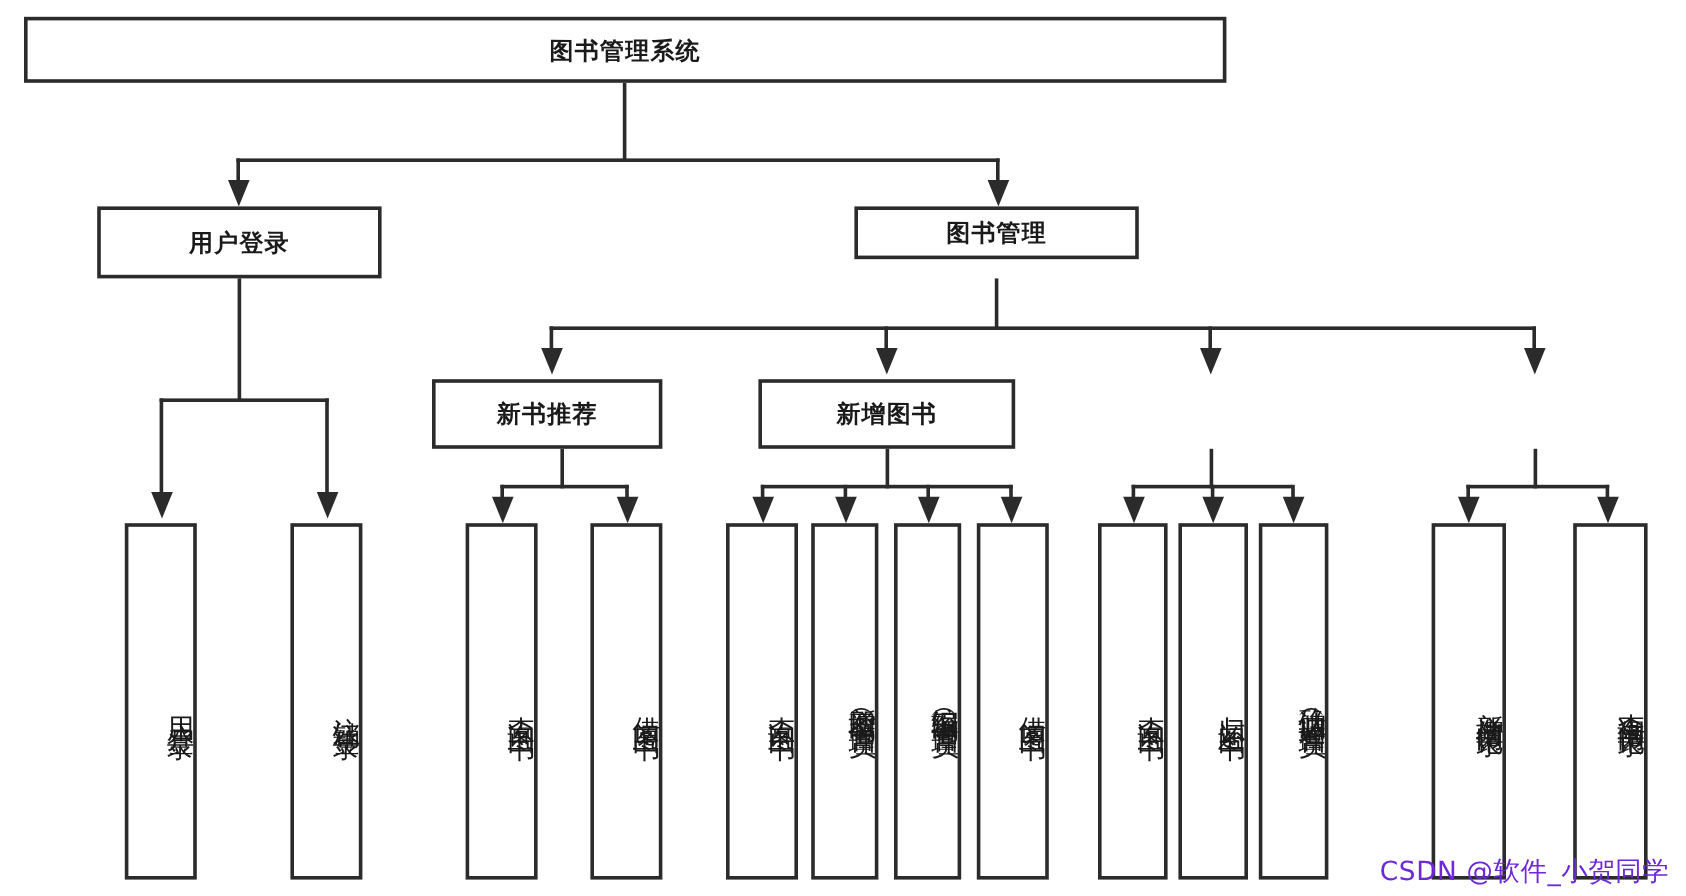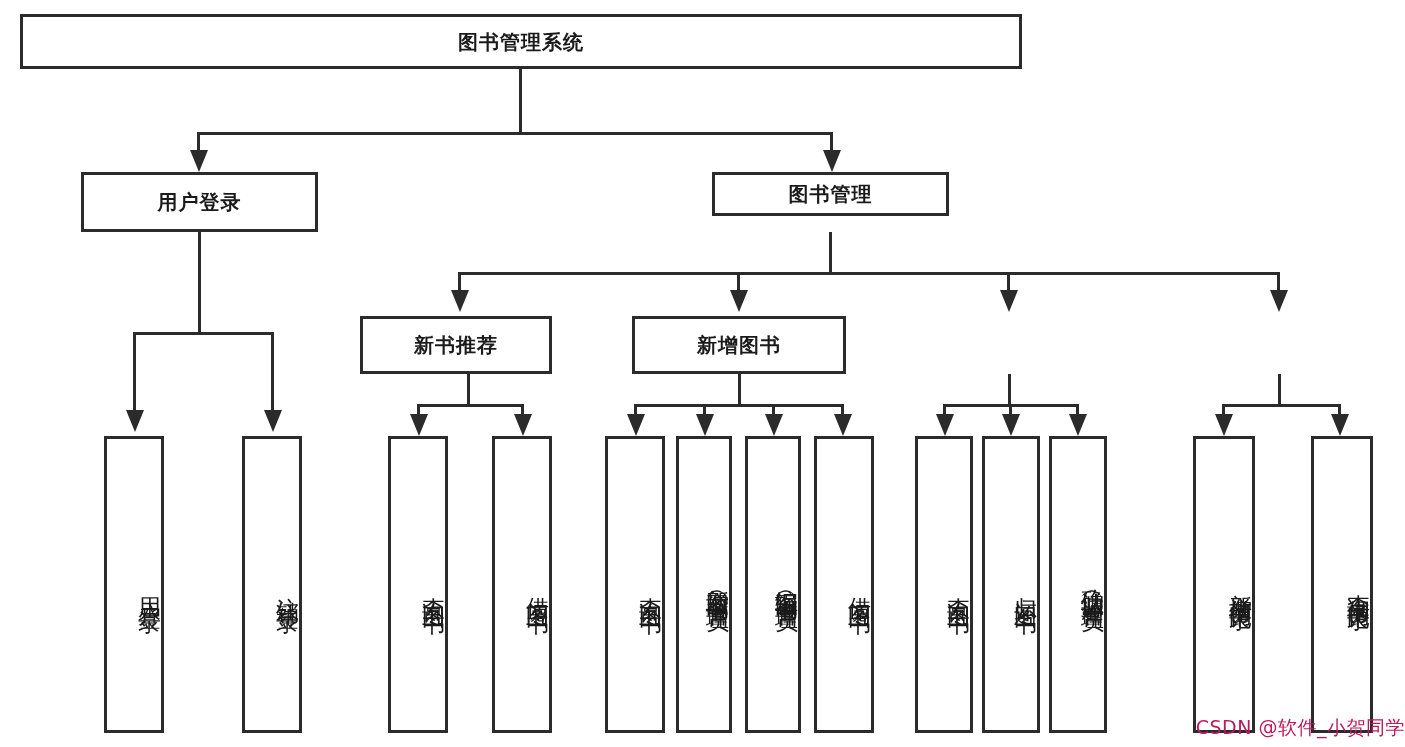--- a/index.html
+++ b/index.html
@@ -57,24 +57,24 @@
   .arrow {
     position: absolute;
     width: 0;
     height: 0;
     border-left: 9px solid transparent;
     border-right: 9px solid transparent;
     border-top: 22px solid #2b2b2b;
   }
   .watermark {
     position: absolute;
-    right: 0;
+    right: 14px;
     bottom: 6px;
-    font-size: 19px;
-    color: #be185d;
+    font-size: 22px;
+    color: #6d28d9;
     white-space: nowrap;
     letter-spacing: 0.5px;
   }
 </style>
 </head>
 <body>
 
 <div id="canvas">
 
   <div class="node horiz" style="left:20px; top:14px; width:1002px; height:55px;">

